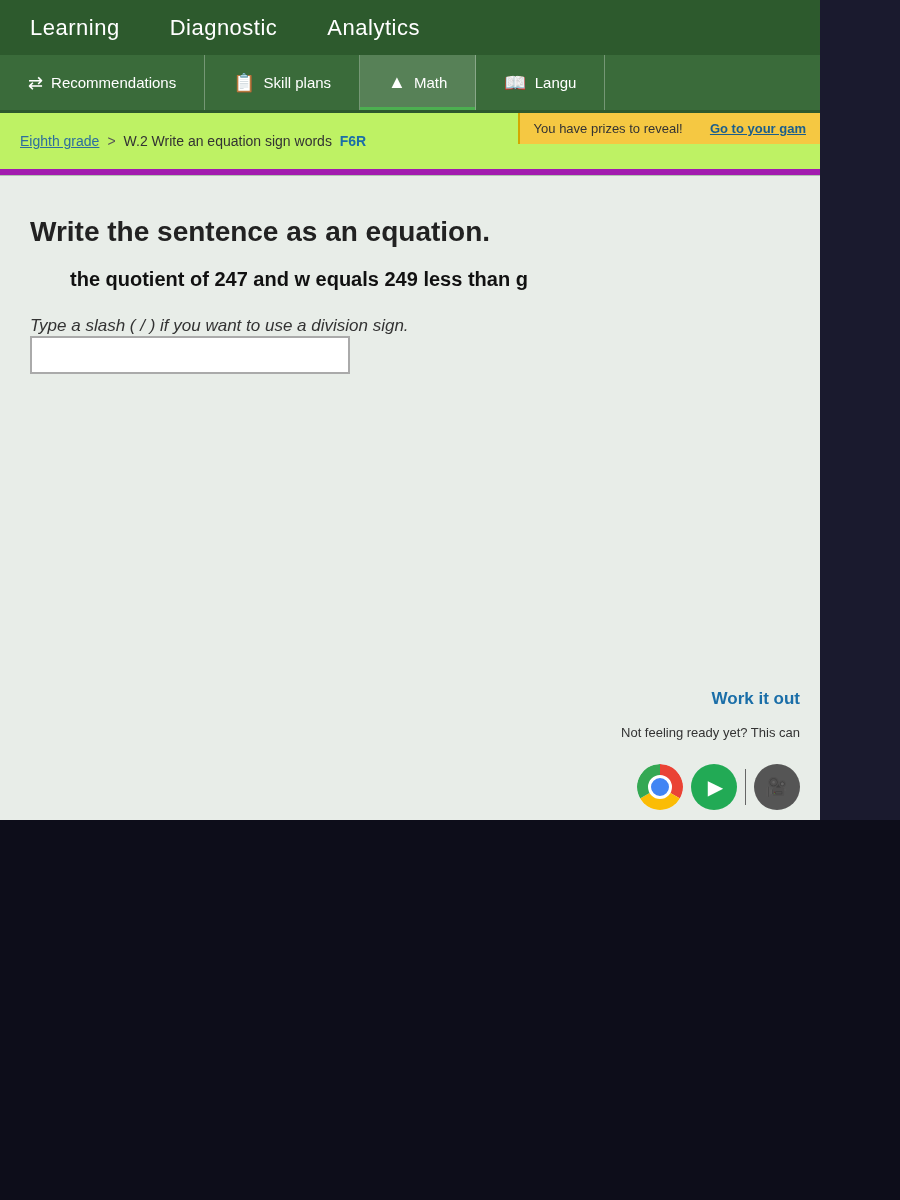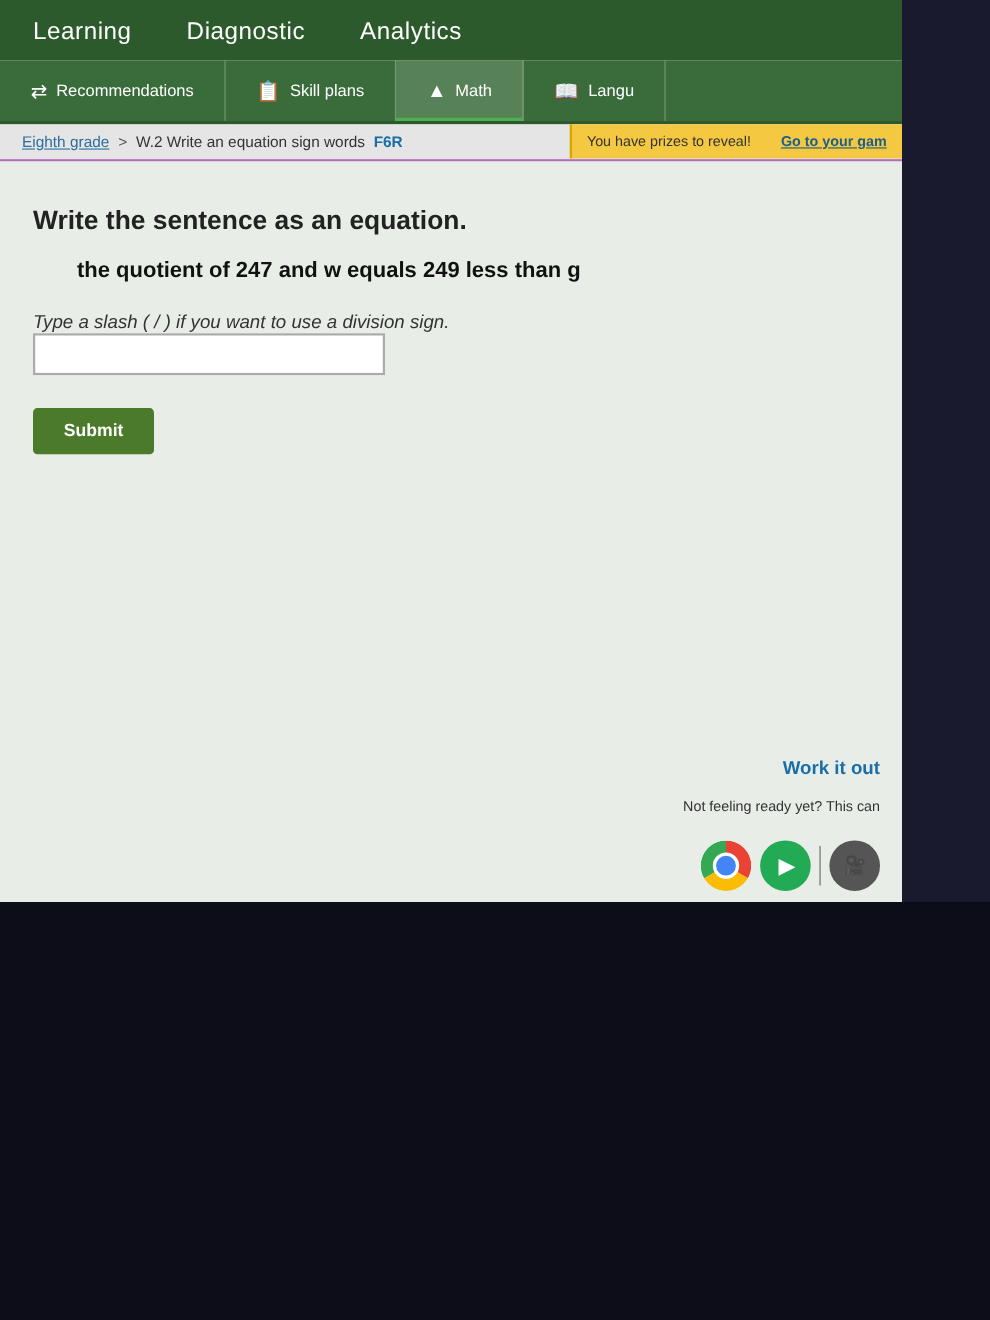--- a/index.html
+++ b/index.html
@@ -73,28 +73,28 @@
       height: 3px;
       background: #4CAF50;
     }
 
     .sub-nav-icon {
       font-size: 18px;
     }
 
     
     .breadcrumb-bar {
-      background: #e5e5e5;
-      padding: 8px 20px;
+      background: #bef264;
+      padding: 20px 20px;
       font-size: 14px;
       color: #333;
       display: flex;
       align-items: center;
       gap: 5px;
-      border-bottom: 1px solid #a21caf;
+      border-bottom: 6px solid #a21caf;
     }
 
     .breadcrumb-link {
       color: #2d6e9e;
       cursor: pointer;
       text-decoration: underline;
     }
 
     .breadcrumb-separator {
       color: #555;
@@ -108,21 +108,21 @@
 
     
     .content-area {
       flex: 1;
       background: #e8ede8;
       padding: 30px 30px 20px 30px;
       position: relative;
     }
 
     .instruction-heading {
-      font-size: 24px;
+      font-size: 28px;
       font-weight: bold;
       color: #222;
       margin-bottom: 20px;
       margin-top: 10px;
     }
 
     .problem-text {
       font-size: 20px;
       font-weight: bold;
       color: #111;
@@ -319,21 +319,20 @@
   <div class="content-area">
 
     <p class="instruction-heading">Write the sentence as an equation.</p>
 
     <p class="problem-text">the quotient of 247 and w equals 249 less than g</p>
 
     <p class="hint-text">Type a slash ( / ) if you want to use a division sign.</p>
 
     <input class="answer-input" type="text" placeholder="" style="">
 
-    <button class="submit-button">Submit</button>
 
     
     <div class="help-area">
       <div class="work-it-out">Work it out</div>
       <div class="not-feeling-ready">Not feeling ready yet? This can</div>
     </div>
 
     
     <div class="media-bar">
 

